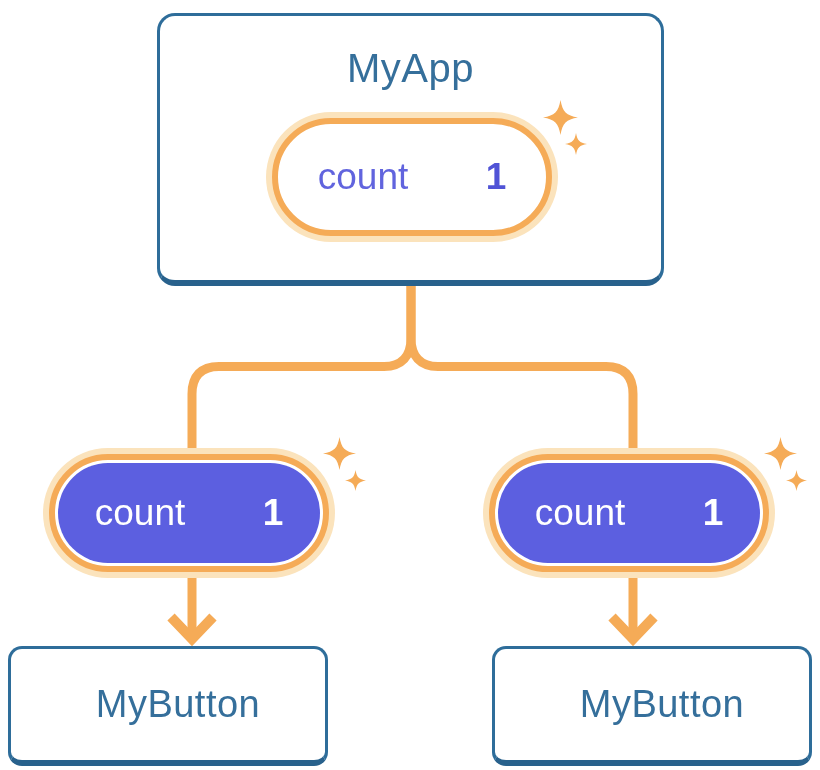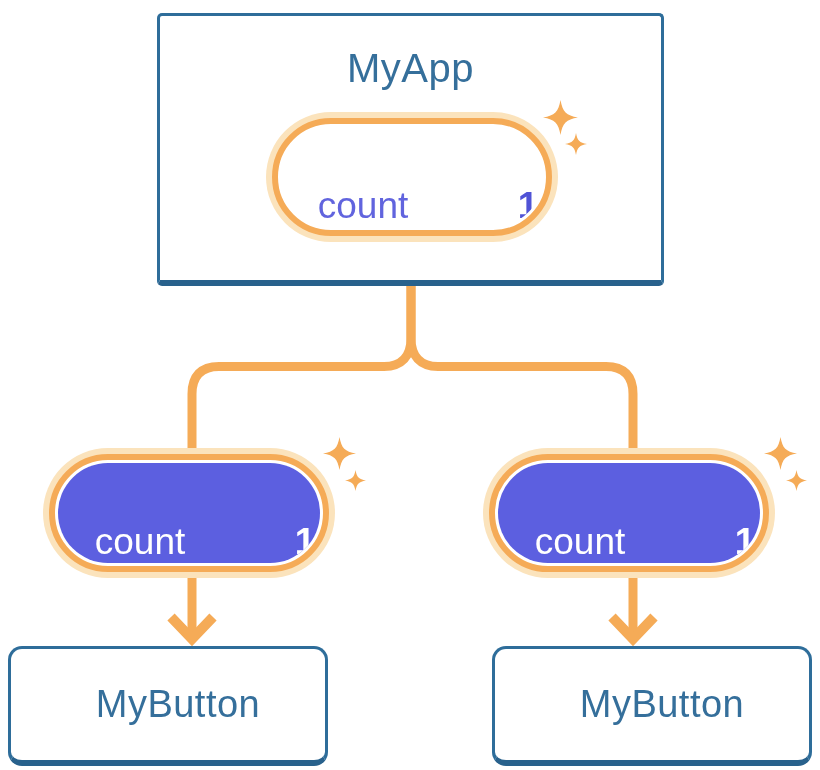--- a/index.html
+++ b/index.html
@@ -28,21 +28,21 @@
     position: absolute;
     box-sizing: border-box;
     background: #ffffff;
     border: 3px solid #2E6D9A;
     border-bottom: 6px solid #28618C;
     z-index: 1;
   }
   .card--root {
     left: 157px; top: 13px;
     width: 507px; height: 273px;
-    border-radius: 5px;
+    border-radius: 18px;
     display: flex;
     flex-direction: column;
     align-items: center;
   }
   .card--child {
     width: 320px; height: 120px;
     border-radius: 14px;
     display: flex;
     align-items: center;
     justify-content: center;
@@ -86,22 +86,21 @@
     border-radius: 999px;
     background: #ffffff;
     padding: 3px;
   }
   .pill-body {
     box-sizing: border-box;
     width: 100%; height: 100%;
     border-radius: 999px;
     overflow: hidden;
     display: flex;
-    align-items: flex-end;
-    gap: 32px;
+    align-items: center;
   }
   .pill-key, .pill-value {
     display: flex;
     align-items: center;
     justify-content: center;
     font-size: 37px;
   }
   .pill-key   { flex: 0 0 164px; }
   .pill-value { flex: 1 1 auto; font-weight: 700; }
   .pill-divider { flex: 0 0 4px; }

